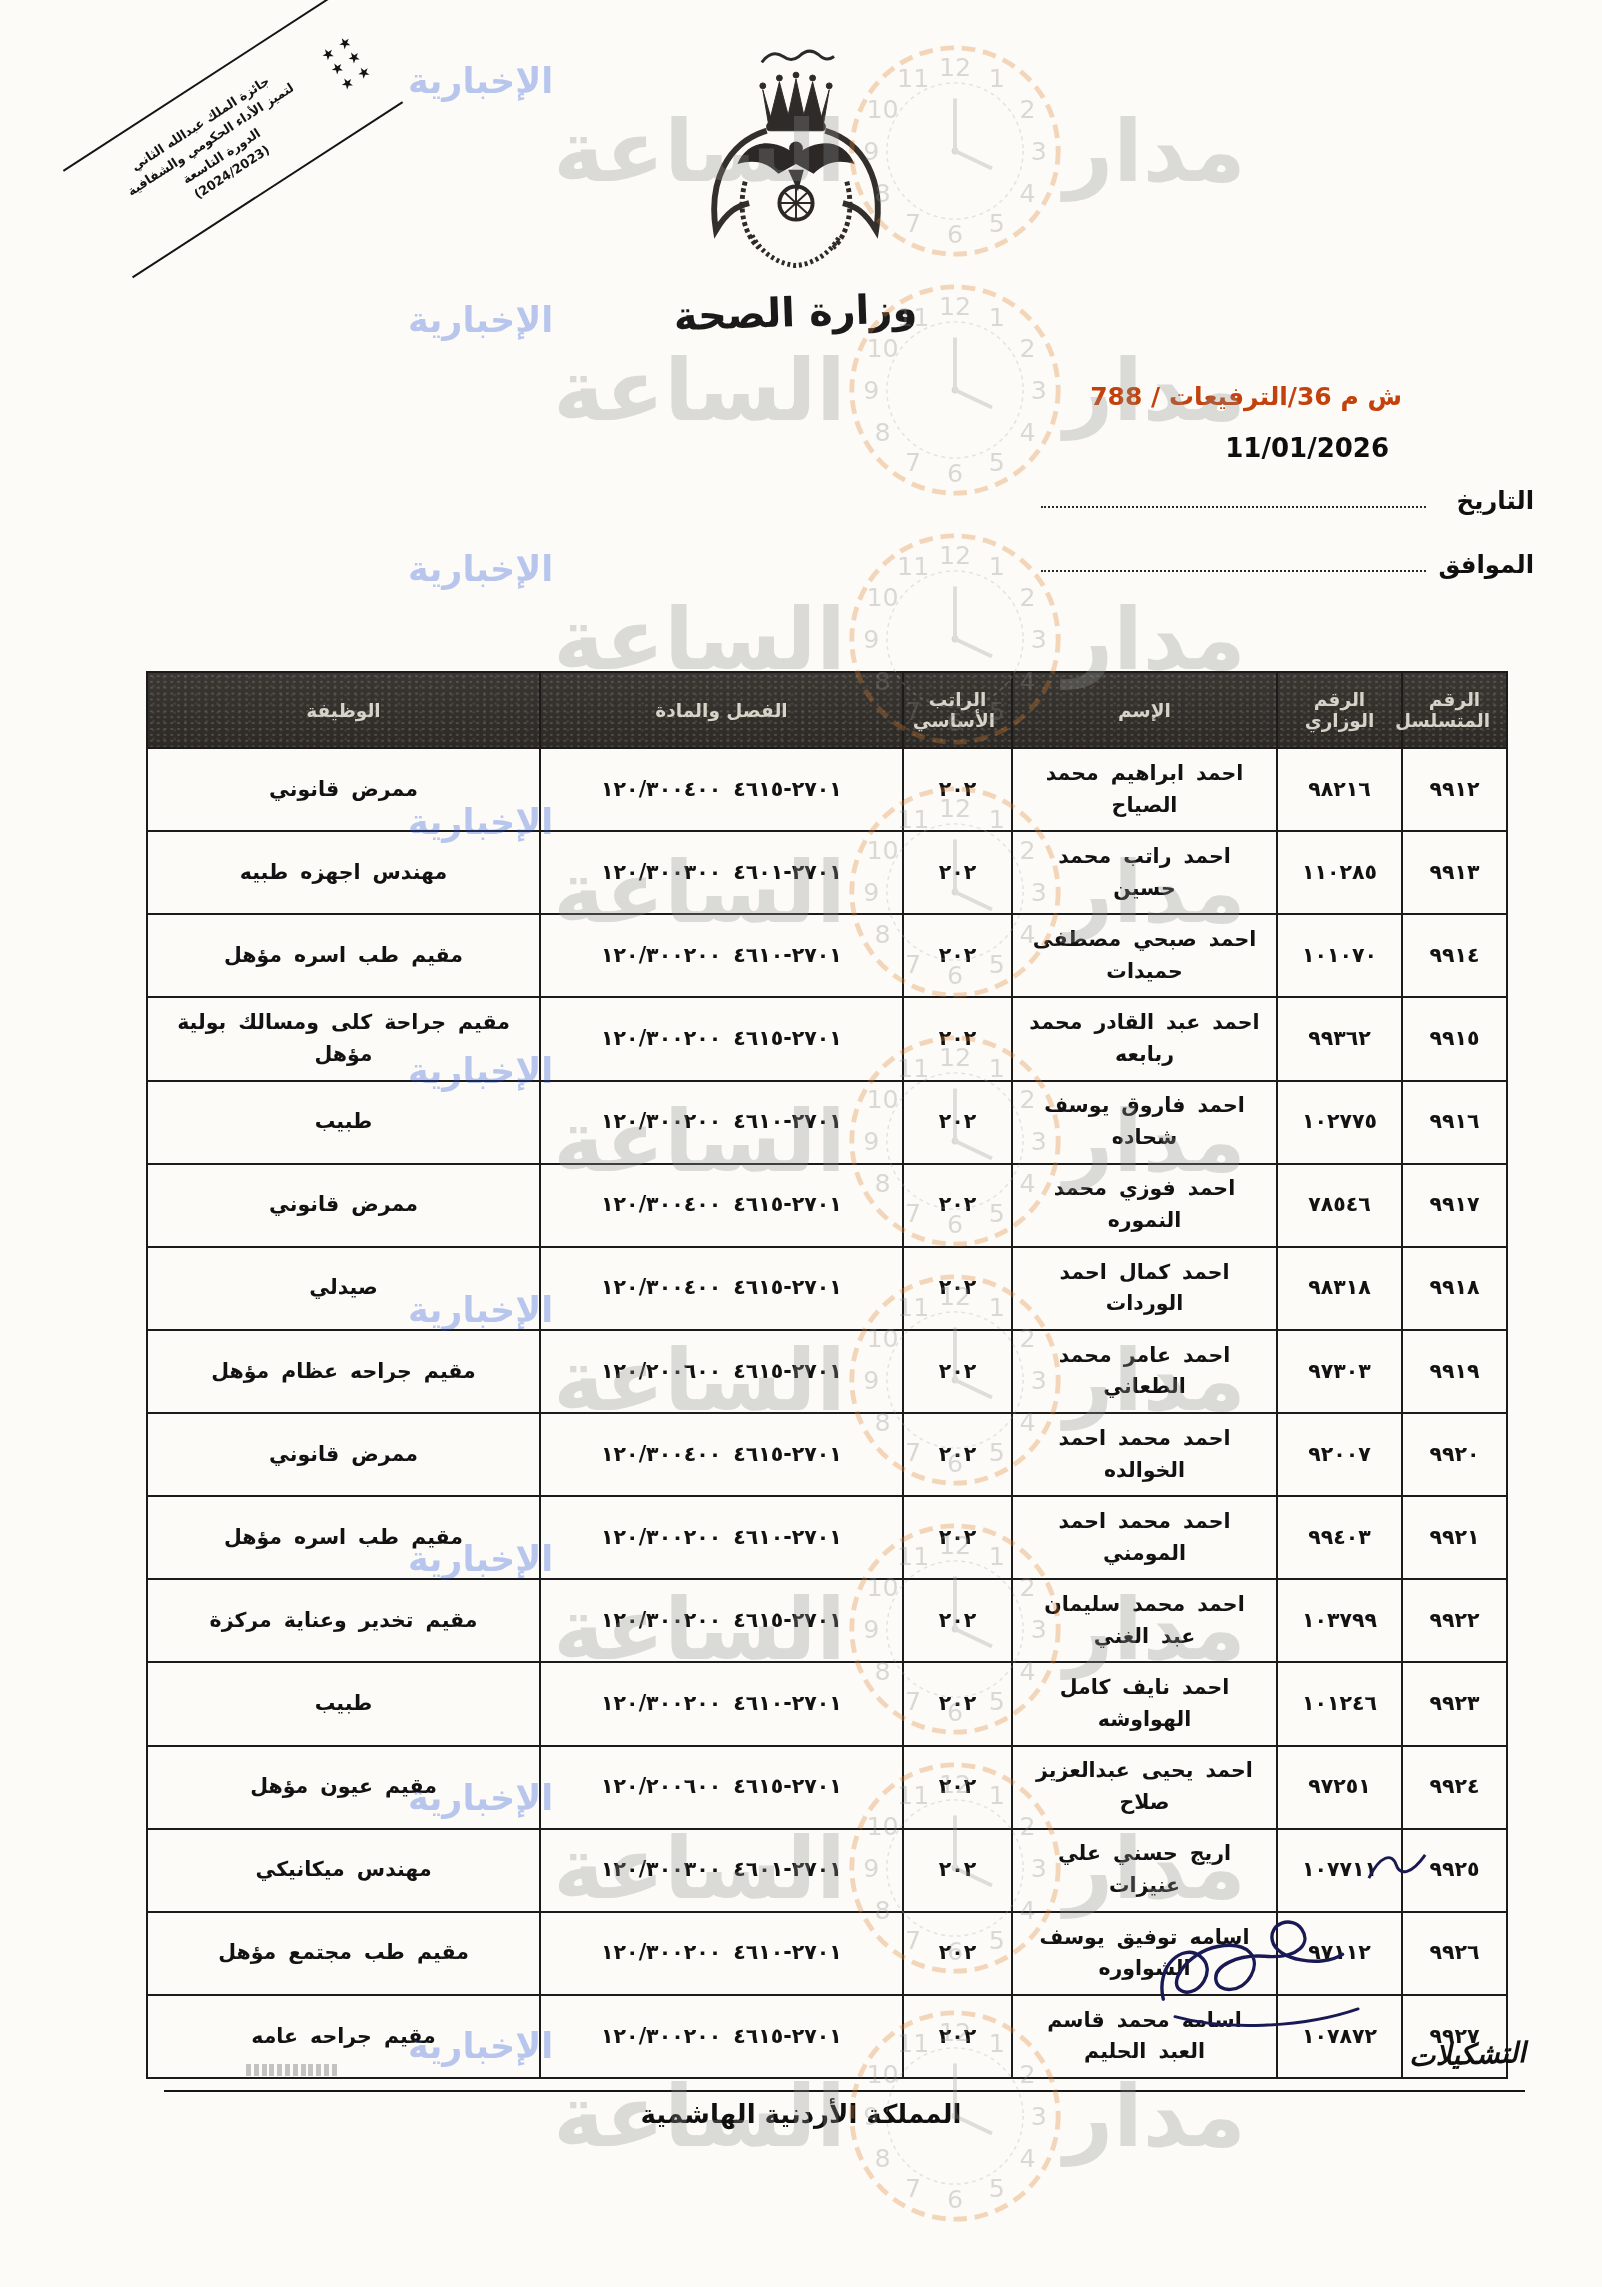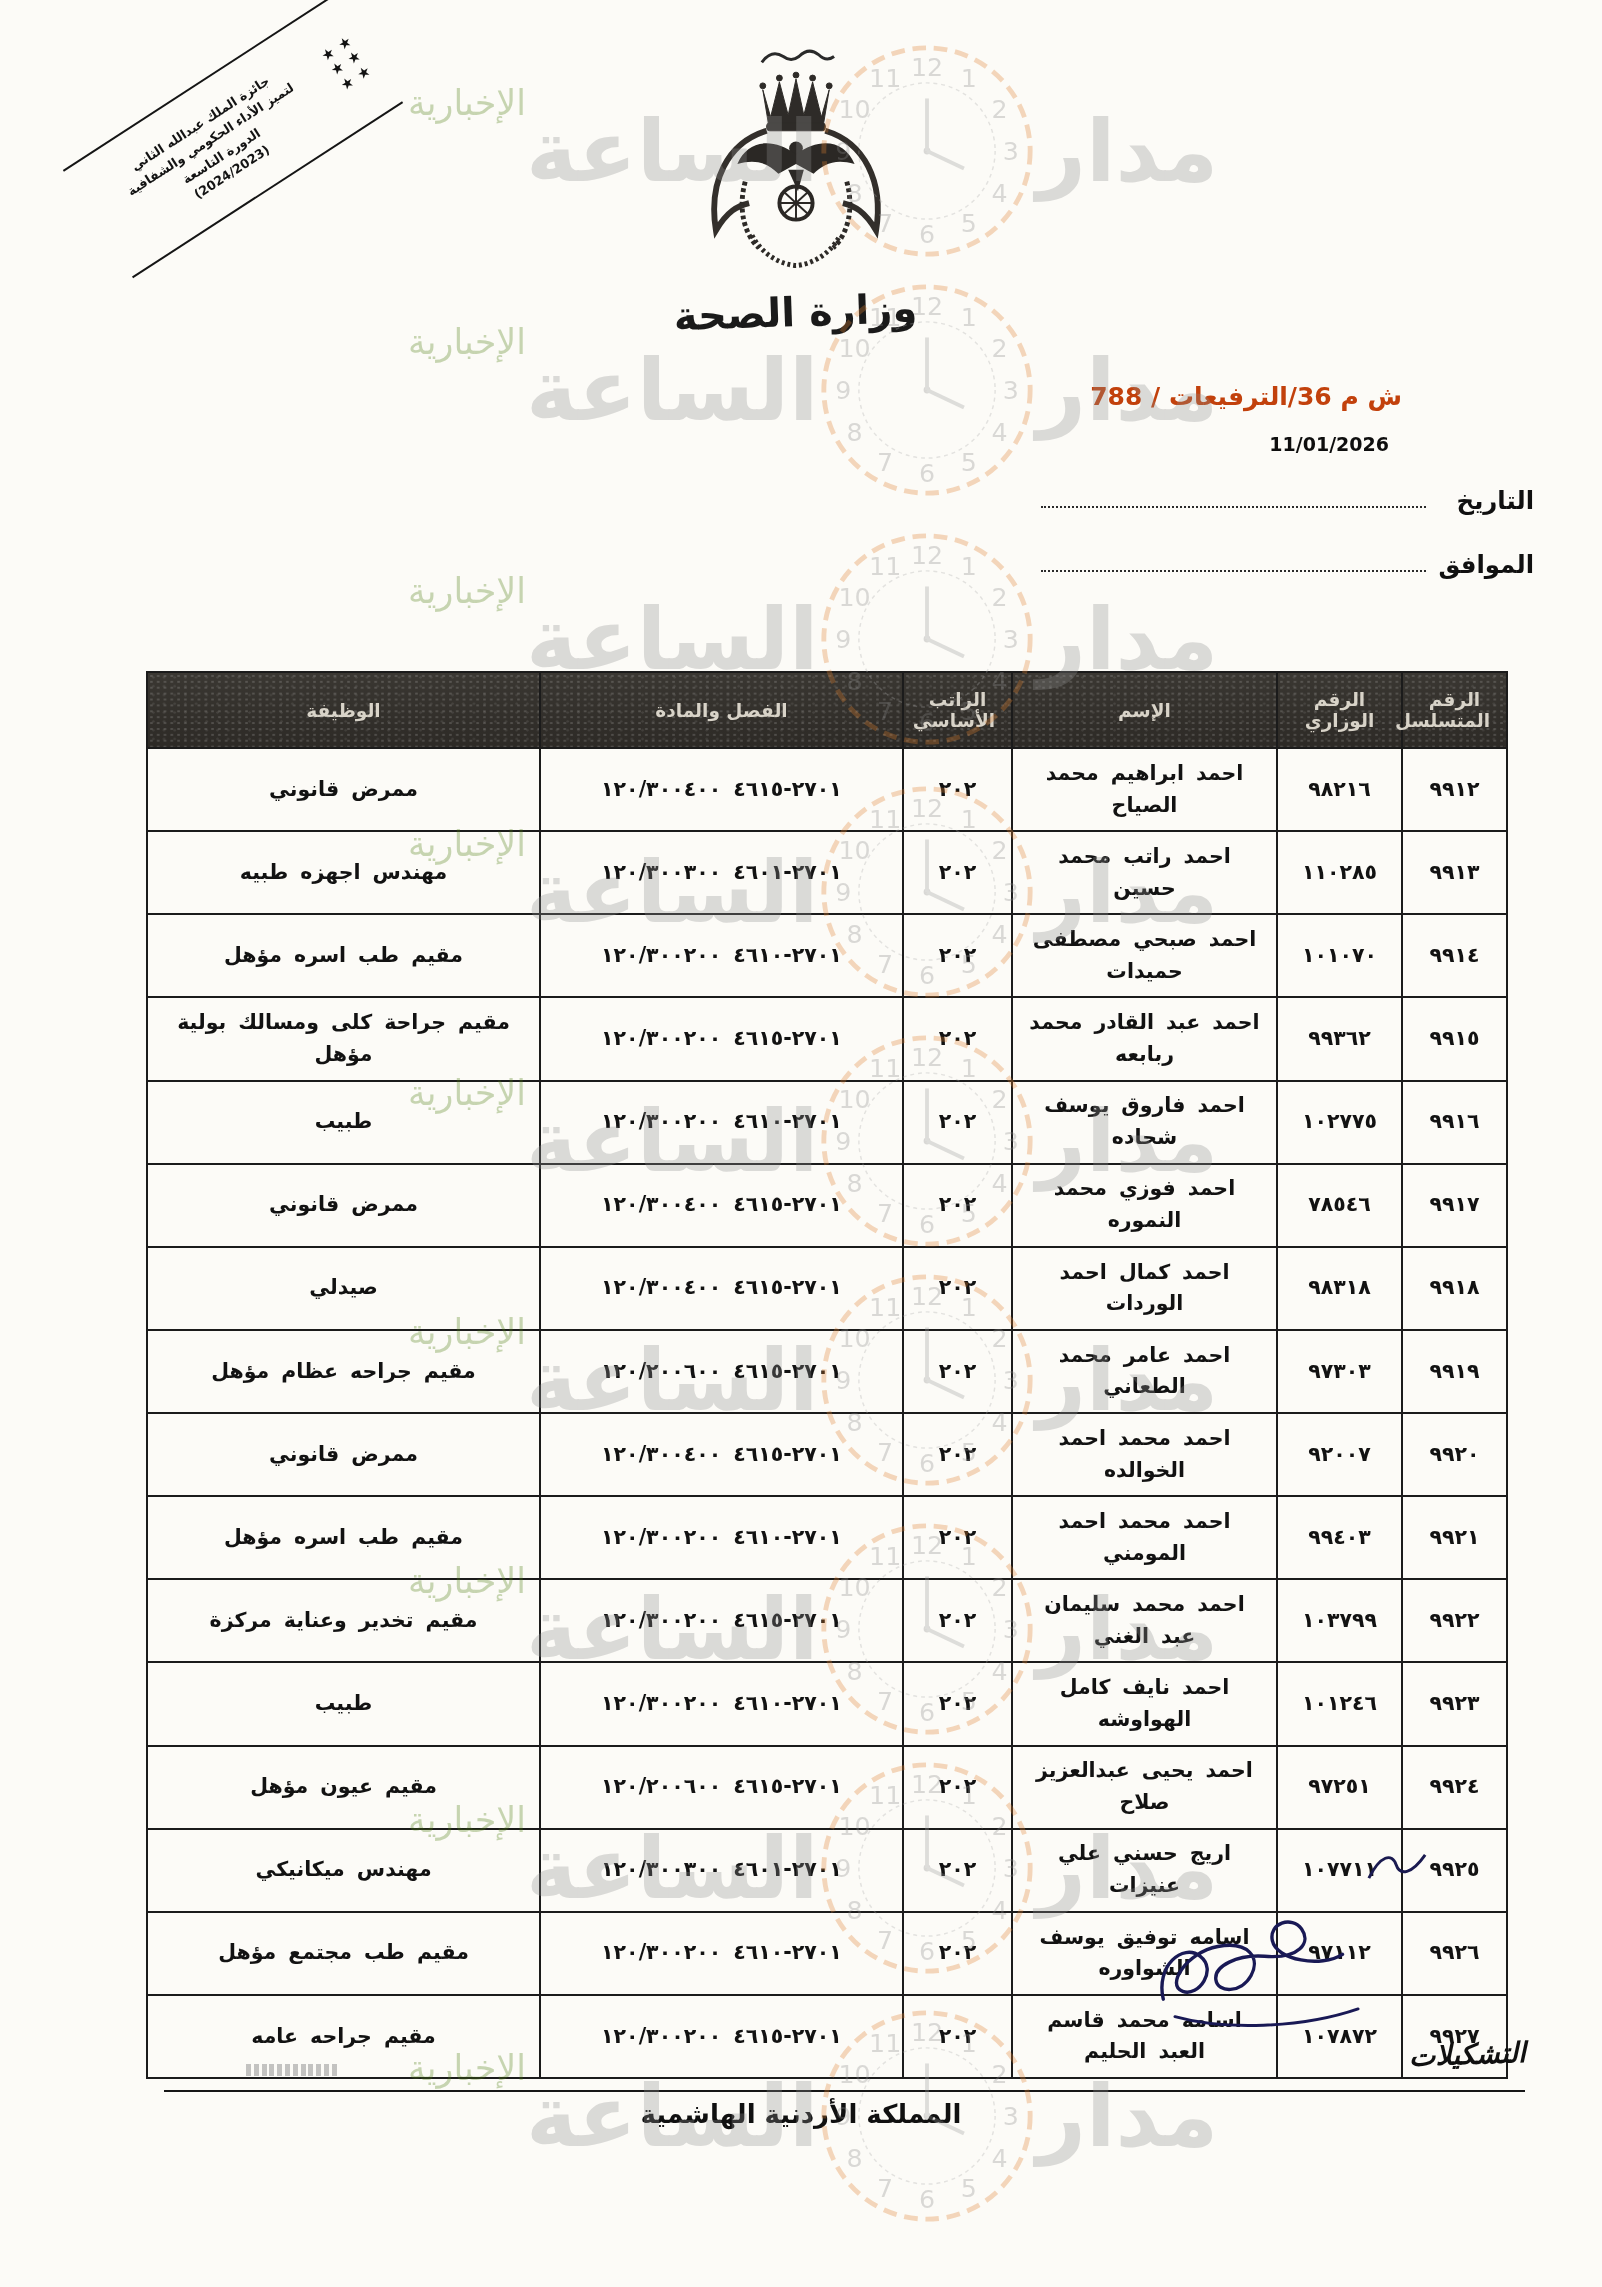--- a/index.html
+++ b/index.html
@@ -13,21 +13,21 @@
          display:flex;align-items:center;gap:7.8px;padding:5.9px 9.8px;direction:rtl}
   .stamp-stars{display:grid;grid-template-columns:1fr 1fr;gap:2.9px 6.8px;color:#121212;font-size:14.6px;line-height:1}
   .stamp-text{flex:1;text-align:center;font-weight:bold;font-size:12.7px;line-height:1.5;color:#131313;white-space:nowrap}
 
   
   .crest{position:absolute;left:661px;top:37px;width:269px;text-align:center}
   .ministry-title{margin-top:0px;font-size:40px;font-weight:bold;color:#1a1a1a;transform:rotate(-2deg)}
 
   
   .ref-line{position:absolute;right:200px;top:382px;font-size:25px;font-weight:bold;color:#c2410c;direction:rtl}
-  .ref-date{position:absolute;right:213px;top:433px;font-size:19px;font-weight:bold;color:#0e0e0e;direction:ltr}
+  .ref-date{position:absolute;right:213px;top:433px;font-size:26px;font-weight:bold;color:#0e0e0e;direction:ltr}
   .ref-fields{position:absolute;right:68px;top:451px;width:507px}
   .ref-row{display:flex;direction:rtl;align-items:flex-end;height:64px}
   .ref-label{font-size:24.4px;font-weight:bold;color:#101010;width:98px;text-align:right}
   .dots{flex:1;border-bottom:2.4px dotted #2a2a2a;margin:0 9.8px 6.8px 13.7px;height:1px}
 
   
   .tbl{position:absolute;left:146px;top:671px;width:1360px;border-collapse:collapse;table-layout:fixed;direction:rtl}
   .tbl th,.tbl td{border:2.4px solid #1b1b1b}
   .tbl th{height:66px;font-size:18.5px;font-weight:bold;color:#d8d3c8;padding:16px;text-align:center;
       background-image:
@@ -45,21 +45,21 @@
   
   .smudge{position:absolute;left:246px;top:2064px;width:93px;height:11.7px;opacity:.5;
           background:repeating-linear-gradient(90deg,#8a8a8a 0 4.9px,transparent 4.9px 7.8px)}
   .footer-rule{position:absolute;left:164px;top:2090px;width:1361px;height:2.4px;background:#161616}
   .kingdom{position:absolute;left:0;top:2099px;width:1602px;text-align:center;font-size:26px;font-weight:bold;color:#101010}
   .contact{position:absolute;left:127px;top:2167px;width:1365px;text-align:center;font-size:20.5px;color:#0f0f0f;direction:rtl}
 
   
   #wm-layer{position:absolute;inset:0;pointer-events:none;z-index:6}
   .wm{position:absolute;left:408px;width:780px;height:244px;display:flex;align-items:center;justify-content:space-between;opacity:.3;direction:ltr}
-  .wm-news{color:#4d7c0f;font-size:35px;font-weight:normal;align-self:flex-start;margin-top:54px}
+  .wm-news{color:#1d4ed8;font-size:35px;font-weight:bold;align-self:flex-start;margin-top:32px}
   .wm-saa,.wm-madar{font-size:86px;font-weight:bold;color:#8f8f8f;line-height:1}
   .wm-clock{width:218px;height:218px}
 </style>
 </head>
 <body>
 
 <div class="page">
 
   <div class="stamp">
     <div class="stamp-stars">

